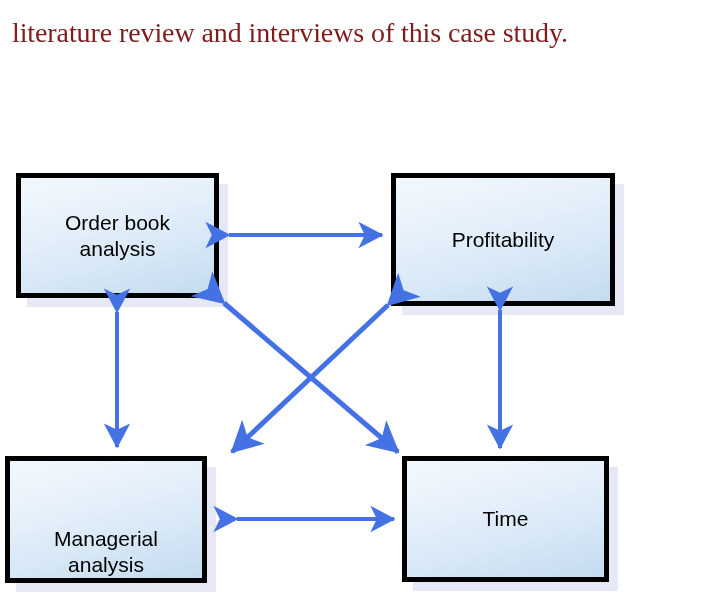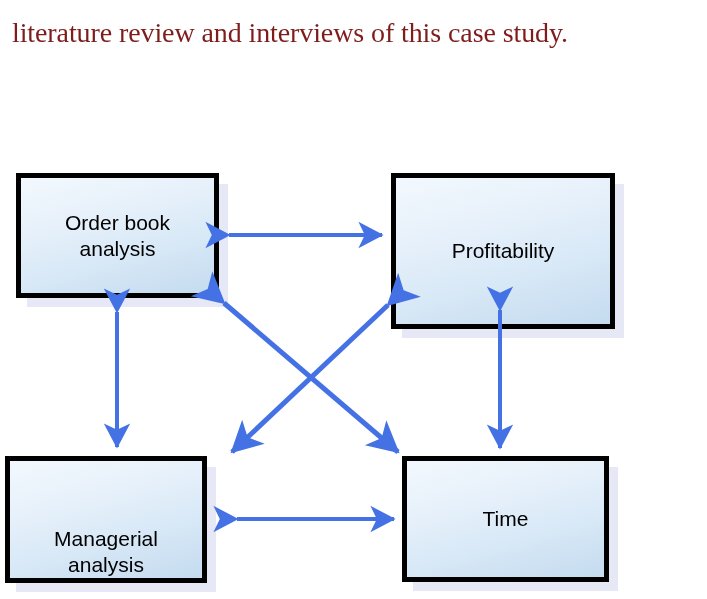--- a/index.html
+++ b/index.html
@@ -53,21 +53,21 @@
     line-height: 26px;
     z-index: 3;
   }
 
   .node-label {
     display: block;
     white-space: pre-line;
   }
 
   #node-order-book { left: 16px;  top: 173px; width: 203px; height: 125px; }
-  #node-profitability { left: 391px; top: 173px; width: 224px; height: 156px; }
+  #node-profitability { left: 391px; top: 173px; width: 224px; height: 133px; }
   #node-managerial  { left: 5px;   top: 456px; width: 202px; height: 127px; align-items: flex-end; }
   #node-time        { left: 402px; top: 456px; width: 207px; height: 126px; }
 
   #arrow-layer {
     position: absolute;
     left: 0; top: 0;
     width: 707px; height: 599px;
     z-index: 5;
     pointer-events: none;
   }

